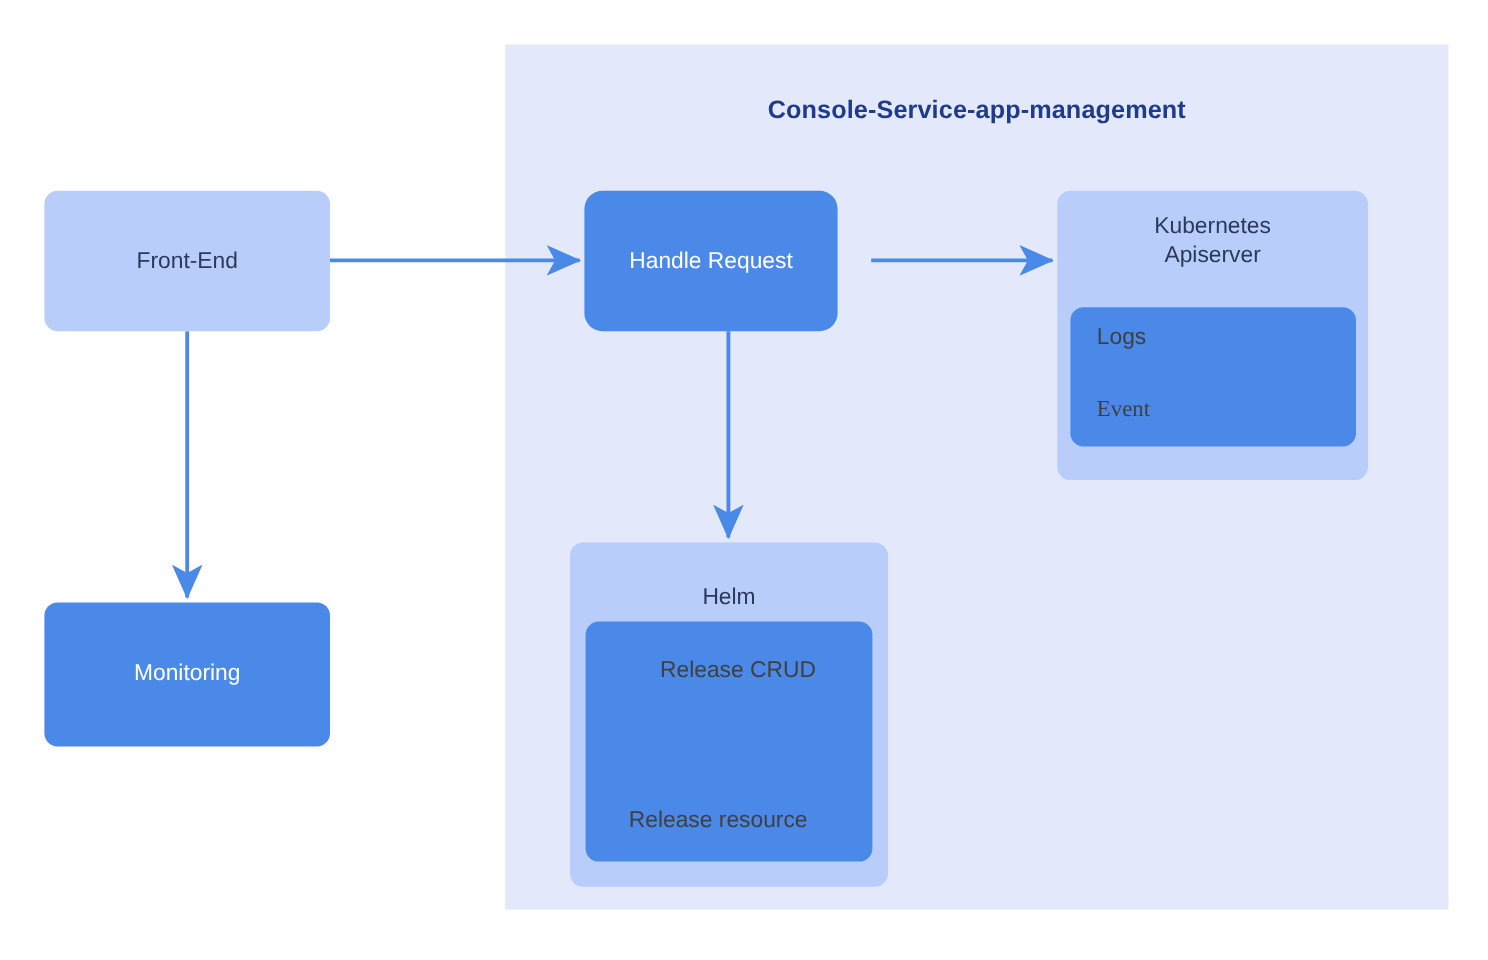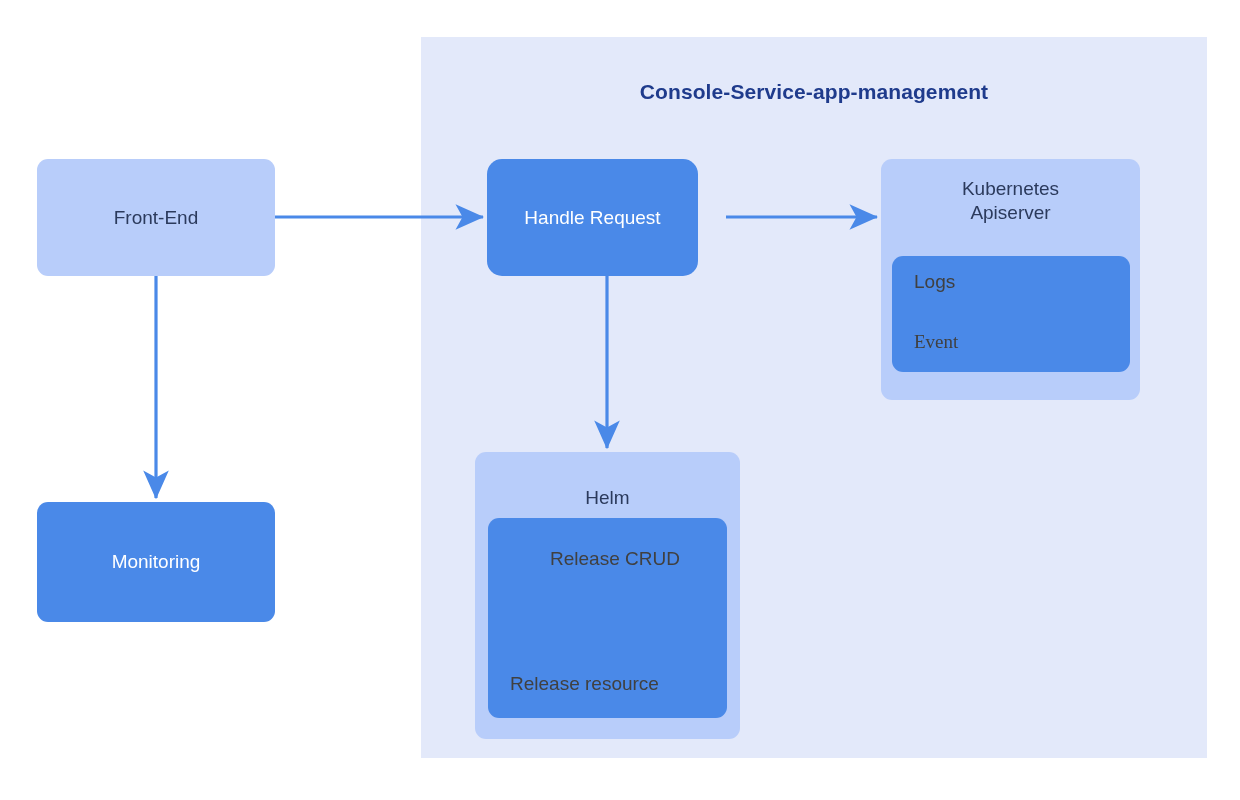--- a/index.html
+++ b/index.html
@@ -155,21 +155,21 @@
     margin-top: 24px;
   }
   #helm-body {
     left: 488px;
     top: 518px;
     width: 239px;
     height: 200px;
   }
   #helm-item-crud     { left: 510px; top: 547px; margin-left: 40px; }
   #helm-item-manifest { left: 510px; top: 599px; }
-  #helm-item-resource { left: 510px; top: 672px; }
+  #helm-item-resource { left: 524px; top: 672px; }
   #connectors-layer {
     position: absolute;
     left: 0; top: 0;
     width: 1240px;
     height: 800px;
     pointer-events: none;
   }
 </style>
 </head>
 <body>

